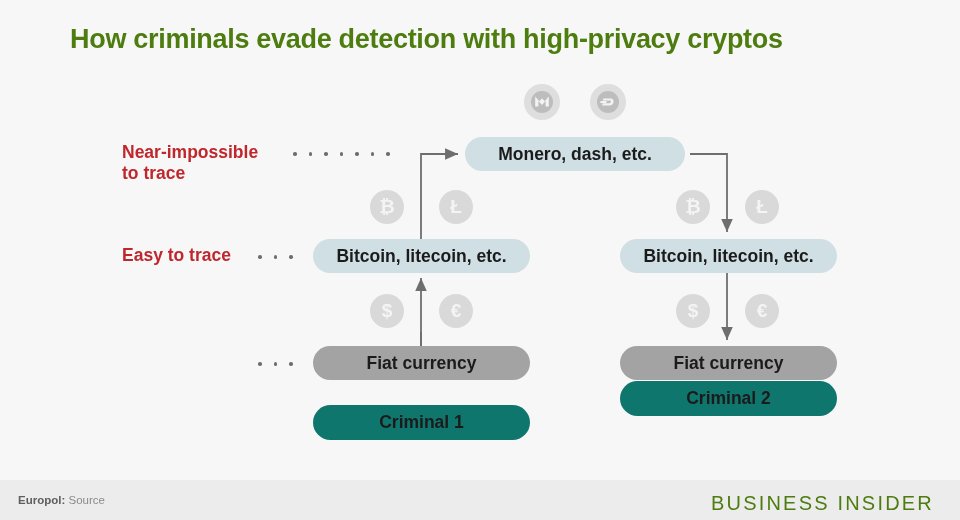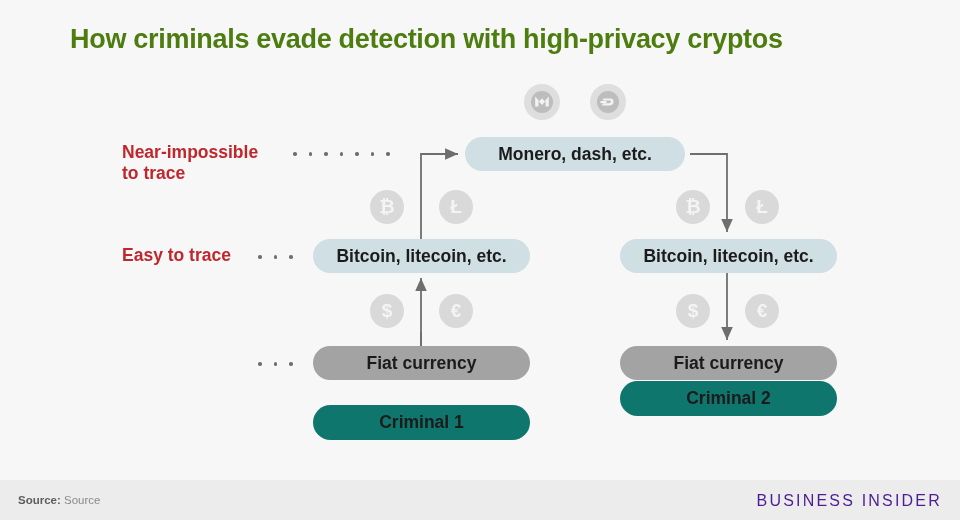--- a/index.html
+++ b/index.html
@@ -58,21 +58,21 @@
   
   .footer{
     position:absolute;left:0;top:480px;width:960px;height:40px;
     background:#ececec;
   }
   .source{
     position:absolute;left:18px;top:494px;font-size:11.5px;color:#8a8a8a;
   }
   .source b{color:#5e5e5e;font-weight:bold;}
   .brand{
-    position:absolute;right:18px;top:492px;font-size:16px;color:#4c1d95;
+    position:absolute;right:26px;top:492px;font-size:20px;color:#4d7c0f;
     letter-spacing:2.2px;font-weight:normal;
   }
 </style>
 </head>
 <body>
 
 <div id="stage">
 
   <div class="title">How criminals evade detection with high-privacy cryptos</div>
 
@@ -150,18 +150,18 @@
   <div class="coin sym" style="left:745px;top:294px;">€</div>
 
   <div class="pill fiat" style="left:313px;top:346px;width:217px;height:34px;">Fiat currency</div>
   <div class="pill fiat" style="left:620px;top:346px;width:217px;height:34px;">Fiat currency</div>
 
   <div class="pill actor" style="left:313px;top:405px;width:217px;height:35px;">Criminal 1</div>
   <div class="pill actor" style="left:620px;top:381px;width:217px;height:35px;">Criminal 2</div>
 
   <div class="footer"></div>
   <div class="source">
-    <b>Source:</b>
+    <b>Europol:</b>
     <span>Source</span>
   </div>
   <div class="brand">BUSINESS INSIDER</div>
 
 </div>
 
 </body></html>

